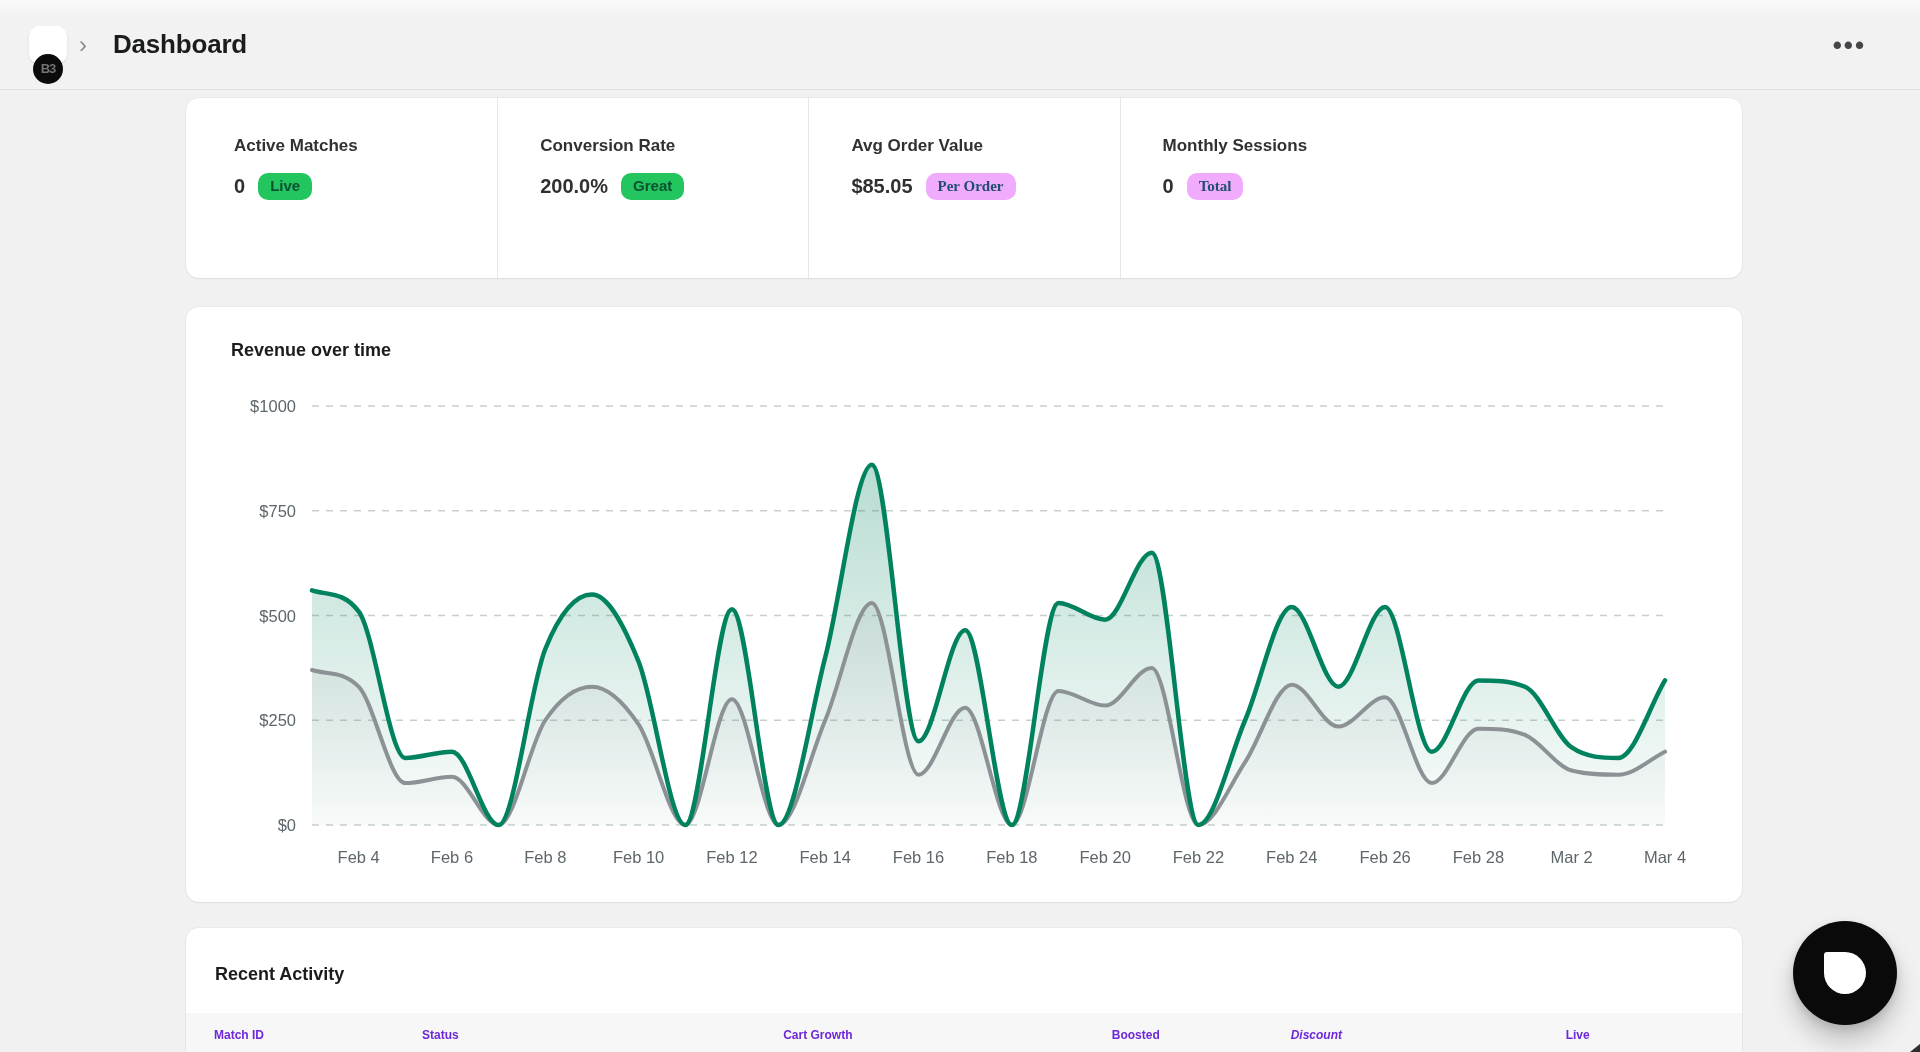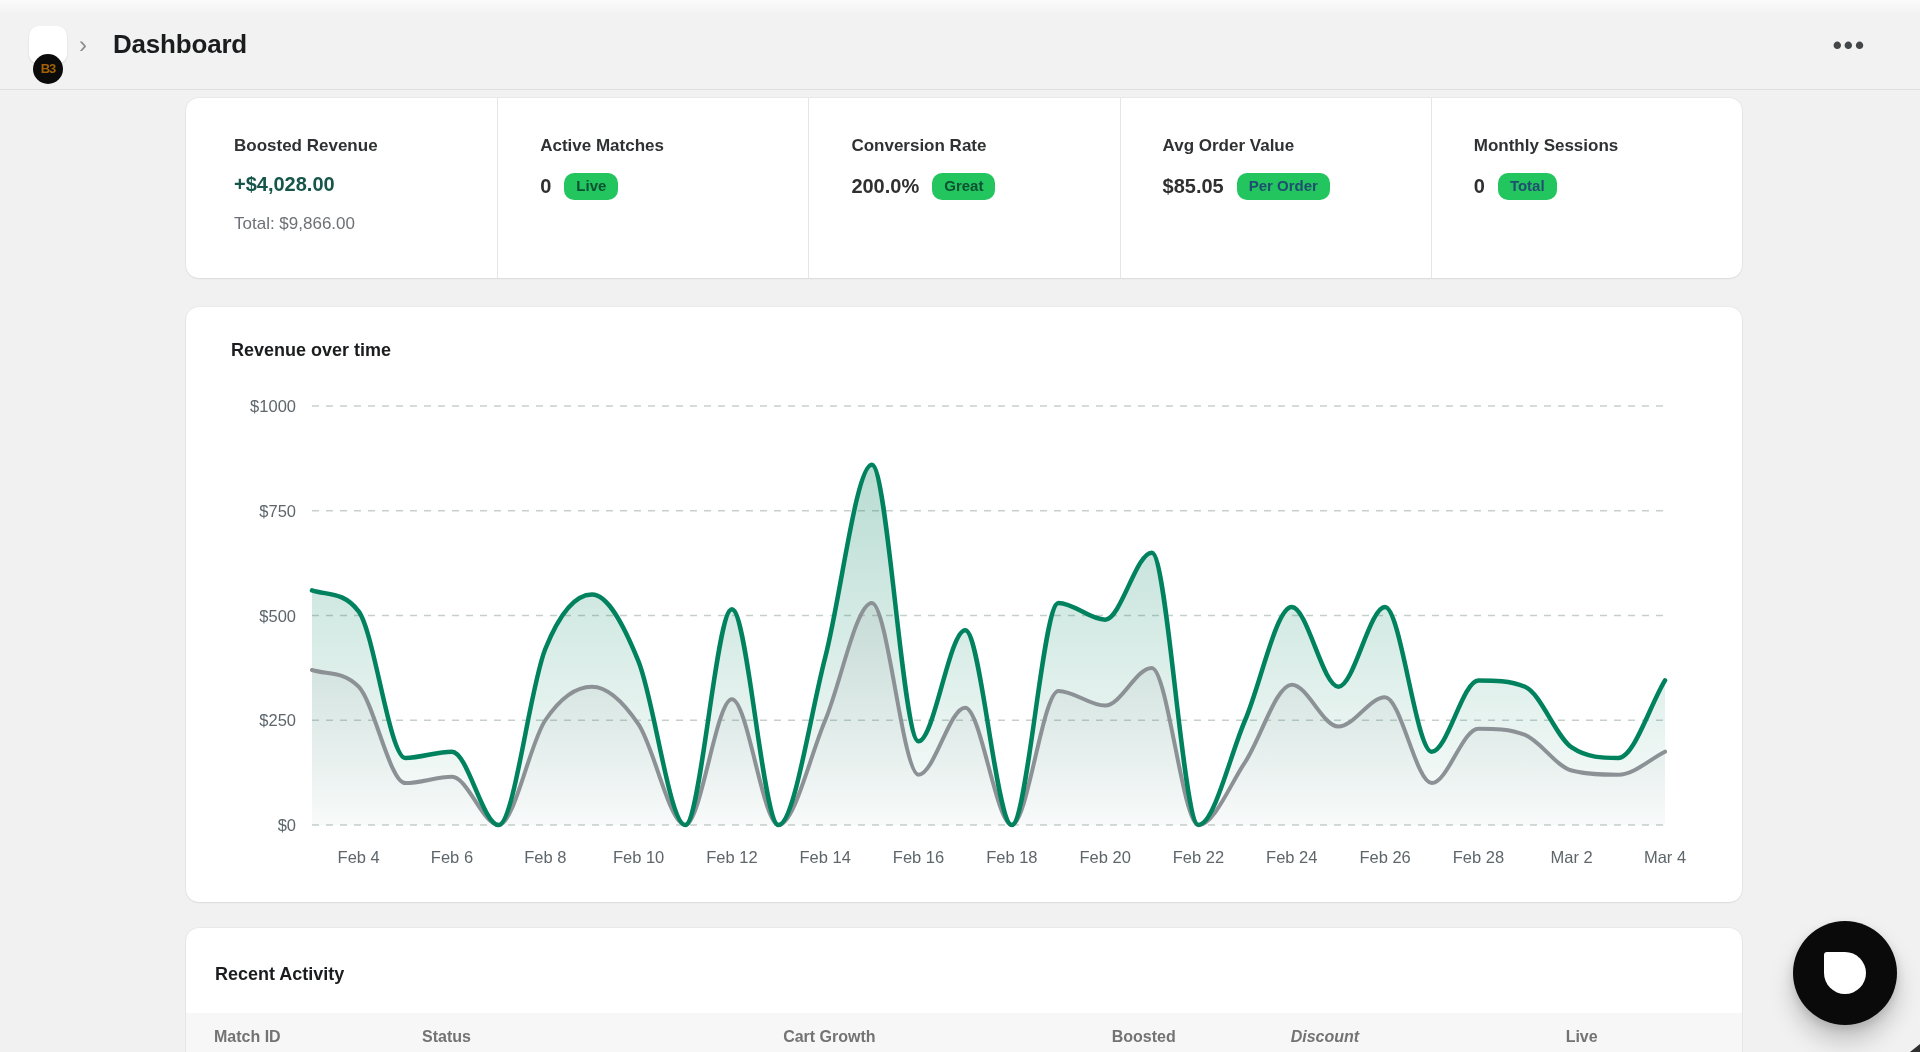--- a/index.html
+++ b/index.html
@@ -19,21 +19,21 @@
     display:flex; align-items:center; padding:0 44px 0 29px;
   }
   .app-icon {
     width:38px; height:38px; background:#ffffff; border-radius:10px;
     display:flex; align-items:center; justify-content:center;
     box-shadow:0 1px 2px rgba(0,0,0,.12); cursor:pointer;
   }
   .app-icon .disc {
     width:30px; height:30px; background:#0b0b0b; border-radius:50%;
     display:flex; align-items:center; justify-content:center;
-    color:#a16207; font-weight:700; font-size:13px; letter-spacing:-1px;margin-top:48px;
+    color:#737373; font-weight:700; font-size:13px; letter-spacing:-1px;margin-top:48px;
   }
   .crumb-sep { color:#8a8d90; font-size:24px; margin:0 14px 0 12px; line-height:1; }
   .page-title { font-size:26px; font-weight:700; color:#1a1c1d; letter-spacing:-.2px;margin-left:12px; }
   .topbar-spacer { flex:1; }
   .menu-btn {
     border:none; background:transparent; cursor:pointer;
     font-size:26px; font-weight:700; color:#44474a; letter-spacing:2px; line-height:1;
     padding:6px 10px; border-radius:8px;
   }
 
@@ -51,36 +51,36 @@
   .stat-label { font-size:17px; font-weight:700; color:#2f3133; margin-bottom:17px; }
   .stat-value-row { display:flex; align-items:center; gap:13px; }
   .stat-value { font-size:20px; font-weight:700; color:#303030; }
   .stat-value.green { color:#165549; }
   .stat-sub { font-size:17px; color:#6d7175; margin-top:18px; }
   .badge {
     display:inline-block; font-size:15px; font-weight:600;
     padding:4px 12px; border-radius:10px; line-height:1.25;
   }
   .badge--green { background:#22c55e; color:#0c5132; }
-  .badge--blue  { background:#22c55e; color:#1f4f6f; }
+  .badge--blue  { background:#f0abfc; color:#1f4f6f;font-family:Liberation Serif, serif; }
 
   
   .chart-card { top:307px; height:595px; }
   .chart-title { position:absolute; top:33px; left:29px; font-size:18px; font-weight:700; color:#1a1c1d;margin-left:16px; }
   .chart-svg { position:absolute; top:0; left:0; width:1556px; height:595px; display:block; }
   .chart-svg text { font-size:16.5px; fill:#5d666b; }
 
   
   .activity-card { top:928px; height:240px; overflow:hidden; }
   .activity-title { padding:36px 0 0 29px; font-size:18px; font-weight:700; color:#1a1c1d; }
   .t-head {
     margin-top:28px; background:#f7f7f7; padding:15px 28px 15px 28px;
     display:flex; align-items:center;
   }
-  .t-head span { font-size:16px; font-weight:600; color:#737373; }
+  .t-head span { font-size:12px; font-weight:600; color:#6d28d9; }
   .t-head span:nth-child(1){ width:14.3%; }
   .t-head span:nth-child(2){ width:21.8%; }
   .t-head span:nth-child(3){ width:22.5%;padding-left:44px; }
   .t-head span:nth-child(4){ width:12.3%;margin-left:44px; }
   .t-head span:nth-child(5){ width:18.9%;font-style:italic; }
   .t-head span:nth-child(6){ width:10.2%; }
 
   
   .chat-btn {
     position:absolute; left:1793px; top:921px; width:104px; height:104px;
@@ -107,27 +107,20 @@
     <span class="disc">B3</span>
   </div>
   <span class="crumb-sep">›</span>
   <h1 class="page-title">Dashboard</h1>
   <div class="topbar-spacer"></div>
   <button class="menu-btn">•••</button>
 </header>
 
 <section class="card stats-card">
 
-  <div class="stat-col">
-    <div class="stat-label">Boosted Revenue</div>
-    <div class="stat-value-row">
-      <span class="stat-value green">+$4,028.00</span>
-    </div>
-    <div class="stat-sub">Total: $9,866.00</div>
-  </div>
 
   <div class="stat-col">
     <div class="stat-label">Active Matches</div>
     <div class="stat-value-row">
       <span class="stat-value">0</span>
       <span class="badge badge--green">Live</span>
     </div>
   </div>
 
   <div class="stat-col">

